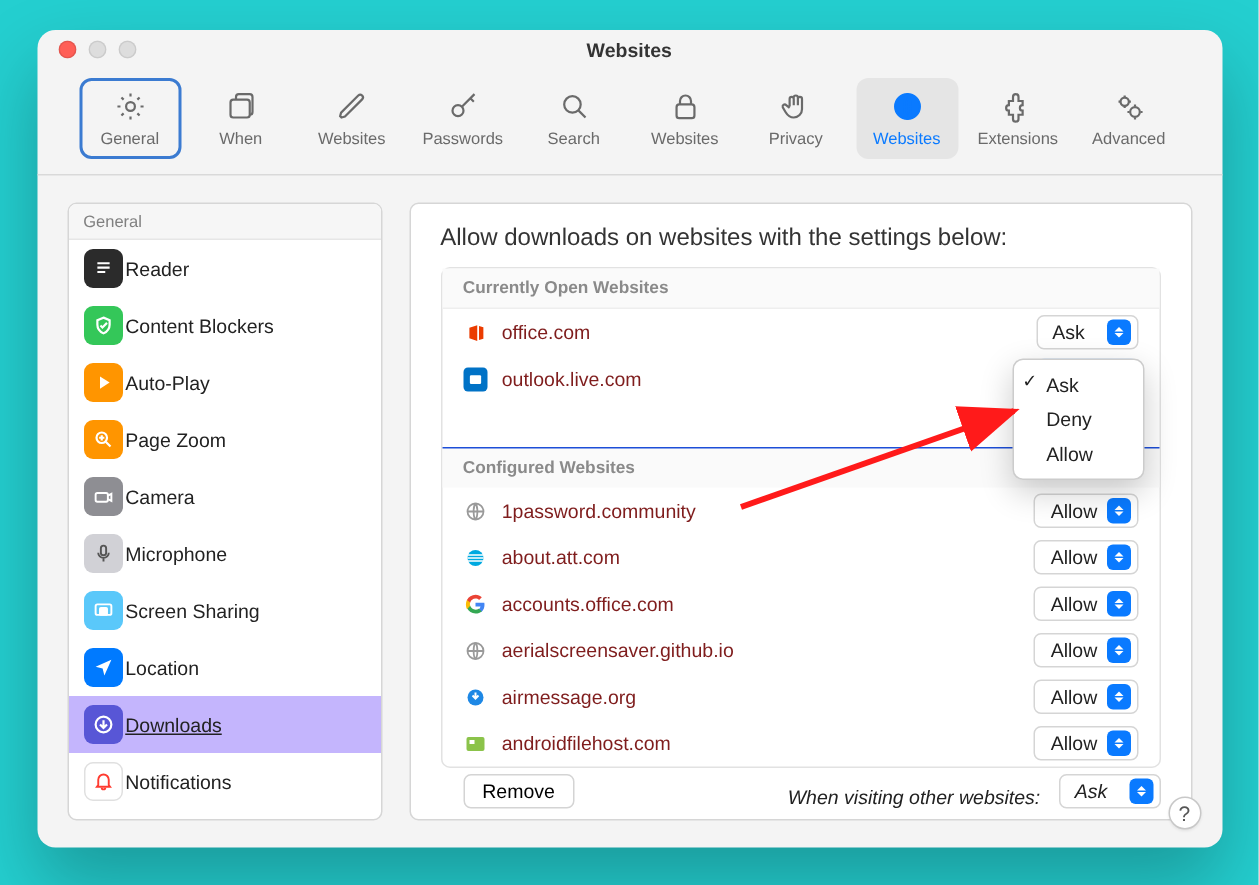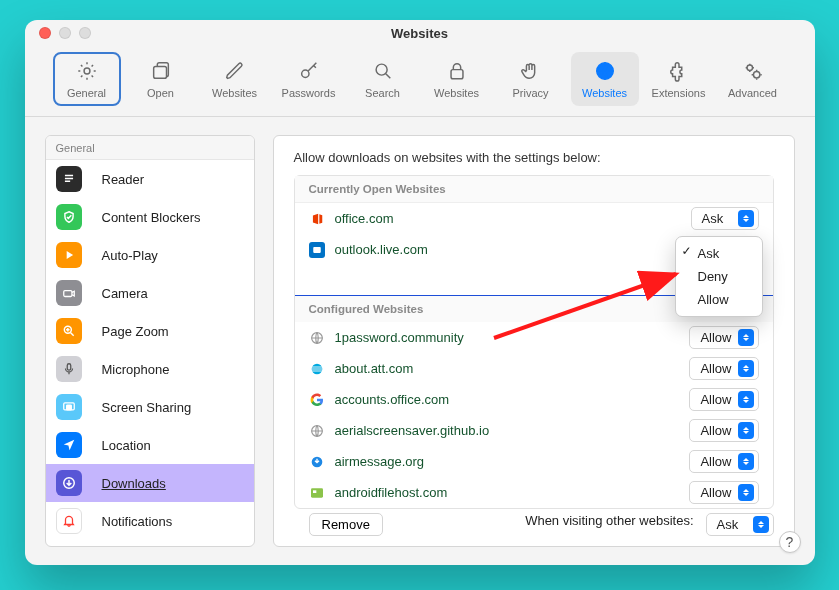--- a/index.html
+++ b/index.html
@@ -60,54 +60,54 @@
   .sidebar {
     width:210px; border:1px solid #d6d6d6; border-radius:6px; background:#fff;
     overflow:hidden;
     height: 412px;
   }
   .sidebar-head {
     font-size:11px; color:#808080; padding:6px 10px 5px; border-bottom:1px solid #e6e6e6;
     background:#f6f6f6;
   }
   .srow {
-    display:flex; align-items:center; gap:20px; padding:6px 10px;
+    display:flex; align-items:center; gap:2px; padding:6px 10px;
     cursor:pointer;
     text-align:right;
   }
   .srow.selected { background:#c4b5fd;text-decoration:underline; }
   .sicon {
     width:26px; height:26px; border-radius:6px; display:flex; align-items:center; justify-content:center;
     color:#fff; flex-shrink:0;
   }
   .slabel { font-size:13px; color:#222; }
 
   .main {
     flex:1; border:1px solid #d6d6d6; border-radius:6px; background:#fff;
     padding:14px 20px 14px; position:relative;
     height: 412px;
   }
-  .main-title { font-size:13px; color:#333; margin-bottom:10px; }
+  .main-title { font-size:16px; color:#333; margin-bottom:10px; }
   .panel {
     border:1px solid #e2e2e2; border-radius:6px; overflow:visible;
     margin-bottom:4px;
     position:relative;
   }
   .panel-head {
     font-size:11.5px; font-weight:600; color:#8a8a8a; padding:7px 14px;
     border-bottom:1px solid #eee; background:#fafafa;
   }
   .panel-head.configured { border-bottom:none; border-top:1px solid #1d4ed8; margin-top:30px;}
   .wrow {
     display:flex; align-items:center; justify-content:space-between;
     padding:4px 14px;
   }
   .wleft { display:flex; align-items:center; gap:10px; }
   .favicon { width:16px; height:16px; border-radius:3px; flex-shrink:0; display:flex; align-items:center; justify-content:center; }
-  .wlabel { font-size:13px; color:#14532d; }
+  .wlabel { font-size:13px; color:#7f1d1d; }
   .select {
     display:inline-flex; align-items:center; gap:6px;
     background:#fff; border:1px solid #d5d5d5; border-radius:5px;
     padding:2px 4px 2px 10px; font-size:13px; color:#222;
     min-width:68px; justify-content:space-between;
     cursor:pointer;
   }
   .arrows {
     width:16px; height:17px; border-radius:4px; background:#0a7aff;
     display:flex; flex-direction:column; align-items:center; justify-content:center;
@@ -132,21 +132,21 @@
 
   .footer {
     display:flex; align-items:center; justify-content:space-between;
     margin-top:4px;
     padding-left:15px;
   }
   .btn {
     background:#fff; border:1px solid #d4d4d4; border-radius:5px;
     padding:3px 12px; font-size:13px; cursor:pointer;
   }
-  .footer-right { display:flex; align-items:flex-start; gap:12px; }
+  .footer-right { display:flex; align-items:flex-end; gap:12px;font-style:italic; }
 
   .help {
     position:absolute; right:14px; bottom:12px;
     width:22px; height:22px; border-radius:50%; border:1px solid #c8c8c8;
     background:#fff; display:flex; align-items:center; justify-content:center;
     font-size:14px; color:#555; cursor:pointer;
     box-shadow: 0 1px 2px rgba(0,0,0,0.08);
   }
 
   .arrow-svg {
@@ -179,21 +179,21 @@
       <span class="lbl">General</span>
     </div>
 
     <div class="tbitem">
       <span class="ico">
         <svg width="22" height="22" viewBox="0 0 24 24" fill="none" stroke="#6a6a6a" stroke-width="1.6">
             <rect x="4" y="7" width="14" height="13" rx="2"></rect>
             <path d="M8 7V5a2 2 0 0 1 2-2h8a2 2 0 0 1 2 2v11a2 2 0 0 1-2 2"></path>
           </svg>
       </span>
-      <span class="lbl">Open</span>
+      <span class="lbl">When</span>
     </div>
 
     <div class="tbitem">
       <span class="ico">
         <svg width="22" height="22" viewBox="0 0 24 24" fill="none" stroke="#6a6a6a" stroke-width="1.6">
             <path d="M4 20l2.5-.7L19 6.8a2 2 0 0 0 0-2.8 2 2 0 0 0-2.8 0L3.7 16.5 3 19z"></path>
           </svg>
       </span>
       <span class="lbl">Websites</span>
     </div>
@@ -295,37 +295,37 @@
       <div class="srow">
         <div class="sicon" style="background:#ff9500">
           <svg width="14" height="14" viewBox="0 0 24 24" fill="#fff">
               <path d="M8 5v14l11-7z"></path>
             </svg>
         </div>
         <span class="slabel">Auto-Play</span>
       </div>
 
       <div class="srow">
+        <div class="sicon" style="background:#ff9500">
+          <svg width="14" height="14" viewBox="0 0 24 24" fill="none" stroke="#fff" stroke-width="2.5">
+              <circle cx="10" cy="10" r="6"></circle>
+              <path d="m20 20-5.5-5.5M10 7v6M7 10h6"></path>
+            </svg>
+        </div>
+        <span class="slabel">Page Zoom</span>
+      </div>
+
+      <div class="srow">
         <div class="sicon" style="background:#8e8e93">
           <svg width="14" height="14" viewBox="0 0 24 24" fill="none" stroke="#fff" stroke-width="2.2">
               <rect x="3" y="8" width="14" height="10" rx="2"></rect>
               <path d="m17 11 4-2v8l-4-2"></path>
             </svg>
         </div>
         <span class="slabel">Camera</span>
-      </div>
-
-      <div class="srow">
-        <div class="sicon" style="background:#ff9500">
-          <svg width="14" height="14" viewBox="0 0 24 24" fill="none" stroke="#fff" stroke-width="2.5">
-              <circle cx="10" cy="10" r="6"></circle>
-              <path d="m20 20-5.5-5.5M10 7v6M7 10h6"></path>
-            </svg>
-        </div>
-        <span class="slabel">Page Zoom</span>
       </div>
 
       <div class="srow">
         <div class="sicon" style="background:#d1d1d6">
           <svg width="14" height="14" viewBox="0 0 24 24" fill="none" stroke="#555" stroke-width="2.2">
               <rect x="9" y="3" width="6" height="11" rx="3"></rect>
               <path d="M6 11a6 6 0 0 0 12 0M12 17v4"></path>
             </svg>
         </div>
         <span class="slabel">Microphone</span>

